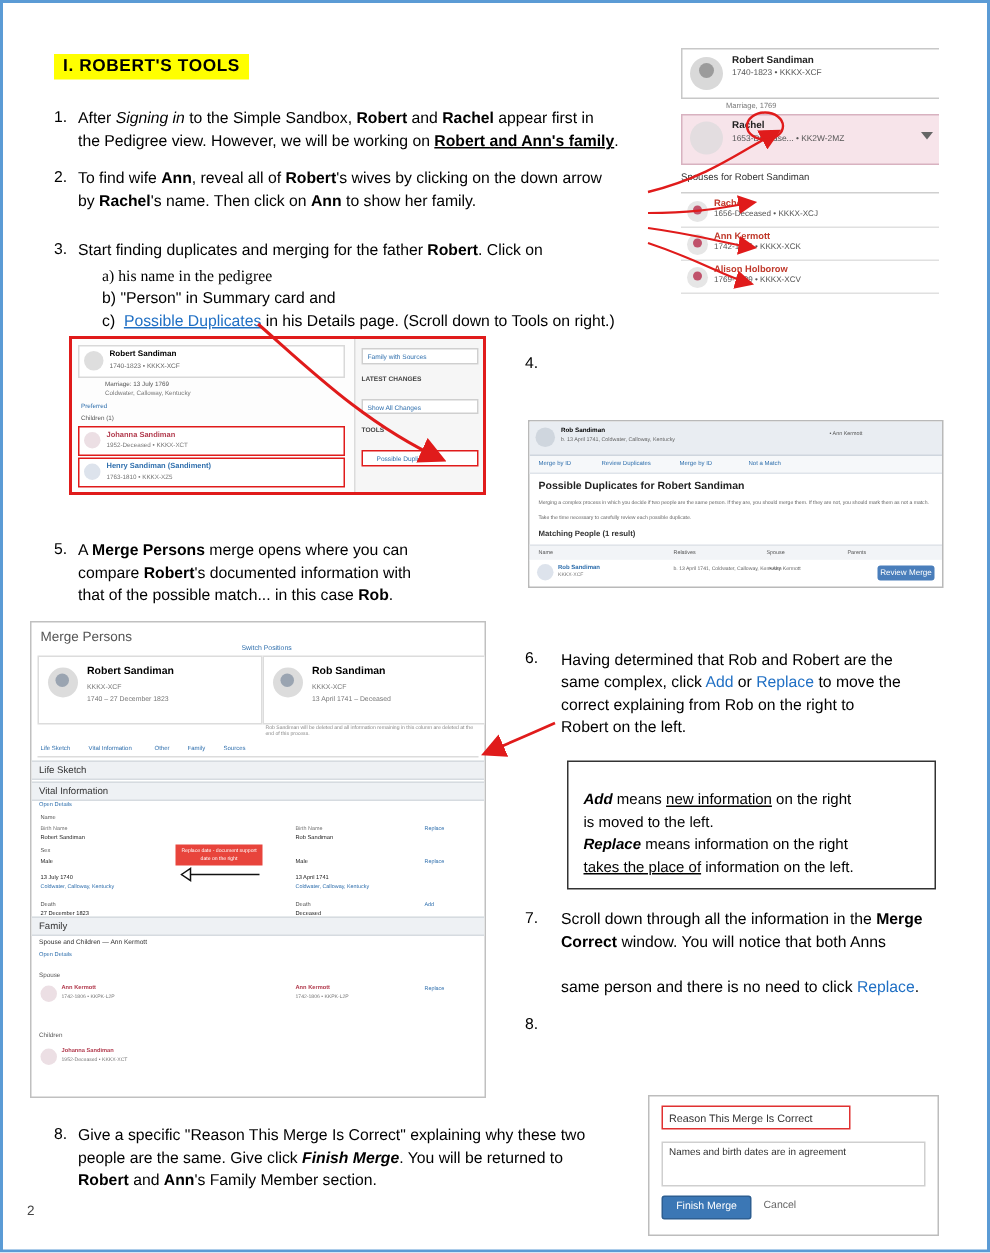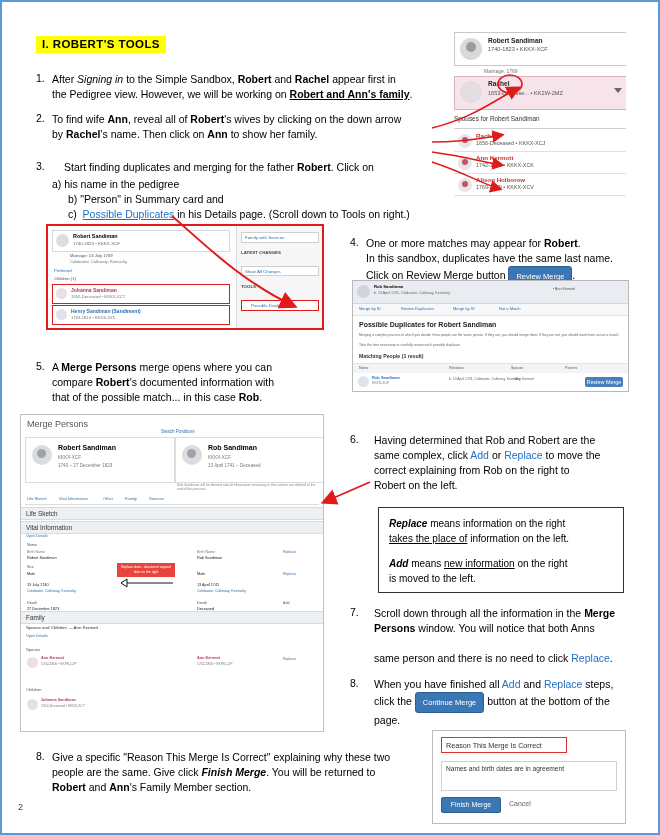--- a/index.html
+++ b/index.html
@@ -76,24 +76,24 @@
   </div>
 
   <div class="num" style="left:34px;top:110px;">2.</div>
   <div class="txt" style="left:50px;top:110px;width:380px;">
     <span>To find wife </span><span class="b">Ann</span><span>, reveal all of </span><span class="b">Robert</span><span>'s wives by clicking on the down arrow</span>
     <br>
     <span>by </span><span class="b">Rachel</span><span>'s name.  Then click on </span><span class="b">Ann</span><span> to show her family.</span>
   </div>
 
   <div class="num" style="left:34px;top:158px;">3.</div>
-  <div class="txt" style="left:50px;top:158px;width:390px;margin-left:12px;">
+  <div class="txt" style="left:50px;top:158px;width:390px;">
     <span>Start finding duplicates and merging for the father </span><span class="b">Robert</span><span>.  Click on</span>
   </div>
-  <div class="txt" style="left:50px;top:175px;">a)   his name in the pedigree</div>
+  <div class="txt" style="left:66px;top:175px;font-family:Liberation Serif, serif;">a)   his name in the pedigree</div>
   <div class="txt" style="left:66px;top:190px;">b)   "Person" in Summary card and</div>
   <div class="txt" style="left:66px;top:205px;width:390px;">
     <span>c)</span>&nbsp;&nbsp;<span class="blue u">Possible Duplicates</span><span> in his Details page. (Scroll down to Tools on right.)</span>
   </div>
 
   <div class="pane" style="left:452px;top:30px;width:172px;height:175px;border:none;">
 
     <div class="pcard" style="left:0;top:0;width:172px;height:32px;">
       <div class="av"></div>
       <div class="nm">Robert Sandiman</div>
@@ -155,28 +155,20 @@
     <div style="position:absolute;left:188px;top:0;width:86px;height:100%;background:#f6f6f6;border-left:1px solid #dcdcdc;">
       <div style="position:absolute;left:4px;top:6px;width:78px;height:11px;background:#fff;border:1px solid #cfcfcf;font-size:4.4px;line-height:10px;padding-left:3px;box-sizing:border-box;color:#2f6fad;">Family with Sources</div>
       <div style="position:absolute;left:4px;top:24px;font-size:4.4px;color:#444;font-weight:bold;">LATEST CHANGES</div>
       <div style="position:absolute;left:4px;top:40px;width:78px;height:10px;background:#fff;border:1px solid #cfcfcf;font-size:4.4px;line-height:9px;padding-left:3px;box-sizing:border-box;color:#2f6fad;">Show All Changes</div>
       <div style="position:absolute;left:4px;top:58px;font-size:4.4px;color:#444;font-weight:bold;">TOOLS</div>
       <div style="position:absolute;left:4px;top:74px;width:78px;height:11px;background:#fff;border:1.5px solid #e01b1b;font-size:4.4px;line-height:10px;padding-left:9px;box-sizing:border-box;color:#2f6fad;">Possible Duplicates</div>
     </div>
   </div>
 
   <div class="num" style="left:348px;top:234px;">4.</div>
-  <div class="txt" style="left:364px;top:234px;width:280px;">
-    <span>One or more matches may appear for </span><span class="b">Robert</span><span>.</span>
-    <br>
-    <span>In this sandbox, duplicates have the same last name.</span>
-    <br>
-    <span>Click on Review Merge button</span>
-    <span class="docbtn">Review Merge</span><span>.</span>
-  </div>
 
   <div class="pane" style="left:350px;top:278px;width:275px;height:110px;">
     <div style="position:absolute;left:0;top:0;width:100%;height:22px;background:#e9edf2;border-bottom:1px solid #cfd6de;">
       <div style="position:absolute;left:4px;top:4px;width:13px;height:13px;border-radius:50%;background:#cfd6de;"></div>
       <div style="position:absolute;left:21px;top:3px;font-size:4.2px;font-weight:bold;">Rob Sandiman</div>
       <div style="position:absolute;left:21px;top:10px;font-size:3.6px;color:#666;">b. 13 April 1741, Coldwater, Calloway, Kentucky</div>
       <div style="position:absolute;left:200px;top:6px;font-size:3.6px;color:#555;">• Ann Kermott</div>
     </div>
     <div style="position:absolute;left:0;top:23px;width:100%;height:11px;background:#f6f8fa;border-bottom:1px solid #dfe4ea;">
       <span style="position:absolute;left:6px;top:2px;font-size:4px;color:#2f6fad;">Merge by ID</span>
@@ -310,48 +302,41 @@
     <span>Having determined that Rob and Robert are the</span>
     <br>
     <span>same complex, click </span><span class="blue">Add</span><span> or </span><span class="blue">Replace</span><span> to move the</span>
     <br>
     <span>correct explaining from Rob on the right to</span>
     <br>
     <span>Robert on the left.</span>
   </div>
 
   <div class="callout" style="left:376px;top:505px;width:246px;height:86px;">
+    <div style="margin-top:10px;">
+      <span class="b i">Add</span><span> means </span><span class="u">new information</span><span></span><span> on the right</span><br>
+      <span>is moved to the left.</span>
+    </div>
     <div>
       <span class="b i">Replace</span><span> means information on the right </span><br>
       <span class="u">takes the place of</span><span> information on the left.</span>
     </div>
-    <div style="margin-top:10px;">
-      <span class="b i">Add</span><span> means </span><span class="u">new information</span><span></span><span> on the right</span><br>
-      <span>is moved to the left.</span>
-    </div>
   </div>
 
   <div class="num" style="left:348px;top:604px;">7.</div>
   <div class="txt" style="left:372px;top:604px;width:276px;">
     <span>Scroll down through all the information in the </span><span class="b">Merge</span>
     <br>
-    <span class="b">Persons</span><span> window.   You will notice that both  Anns</span>
+    <span class="b">Correct</span><span> window.   You will notice that both  Anns</span>
     <br>
     <br>
     <span>same person and there is no need to click </span><span class="blue">Replace</span><span>.</span>
   </div>
 
   <div class="num" style="left:348px;top:675px;">8.</div>
-  <div class="txt" style="left:372px;top:675px;width:276px;">
-    <span>When you have finished all </span><span class="blue">Add</span><span> and </span><span class="blue">Replace</span><span> steps,</span>
-    <br>
-    <span>click the </span><span class="docbtn">Continue Merge</span><span> button at the bottom of the</span>
-    <br>
-    <span>page.</span>
-  </div>
 
   <div class="num" style="left:34px;top:748px;">8.</div>
   <div class="txt" style="left:50px;top:748px;width:370px;">
     <span>Give a specific "Reason This Merge Is Correct" explaining why these two</span>
     <br>
     <span>people are the same.   Give click </span><span class="b i">Finish Merge</span><span>.   You will be returned to</span>
     <br>
     <span class="b">Robert</span><span> and </span><span class="b">Ann</span><span>'s Family Member section.</span>
   </div>
 

